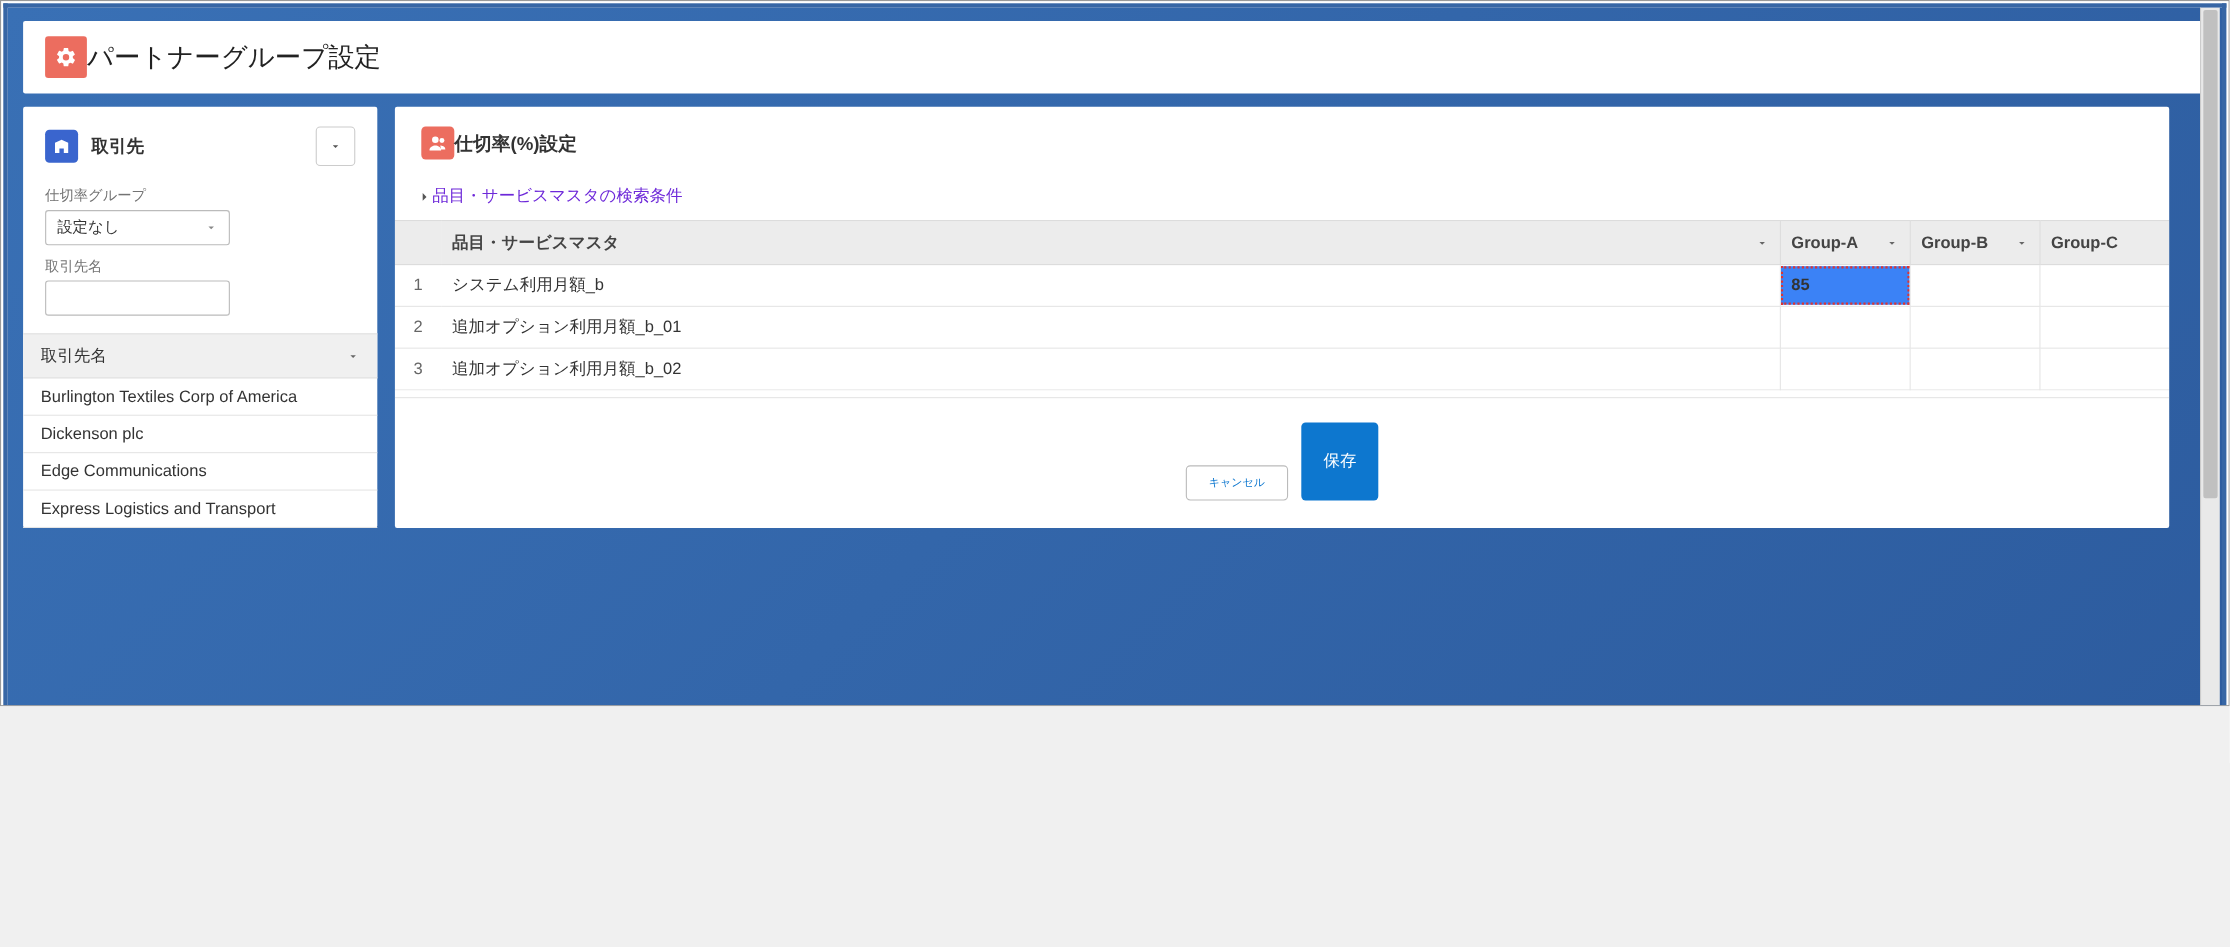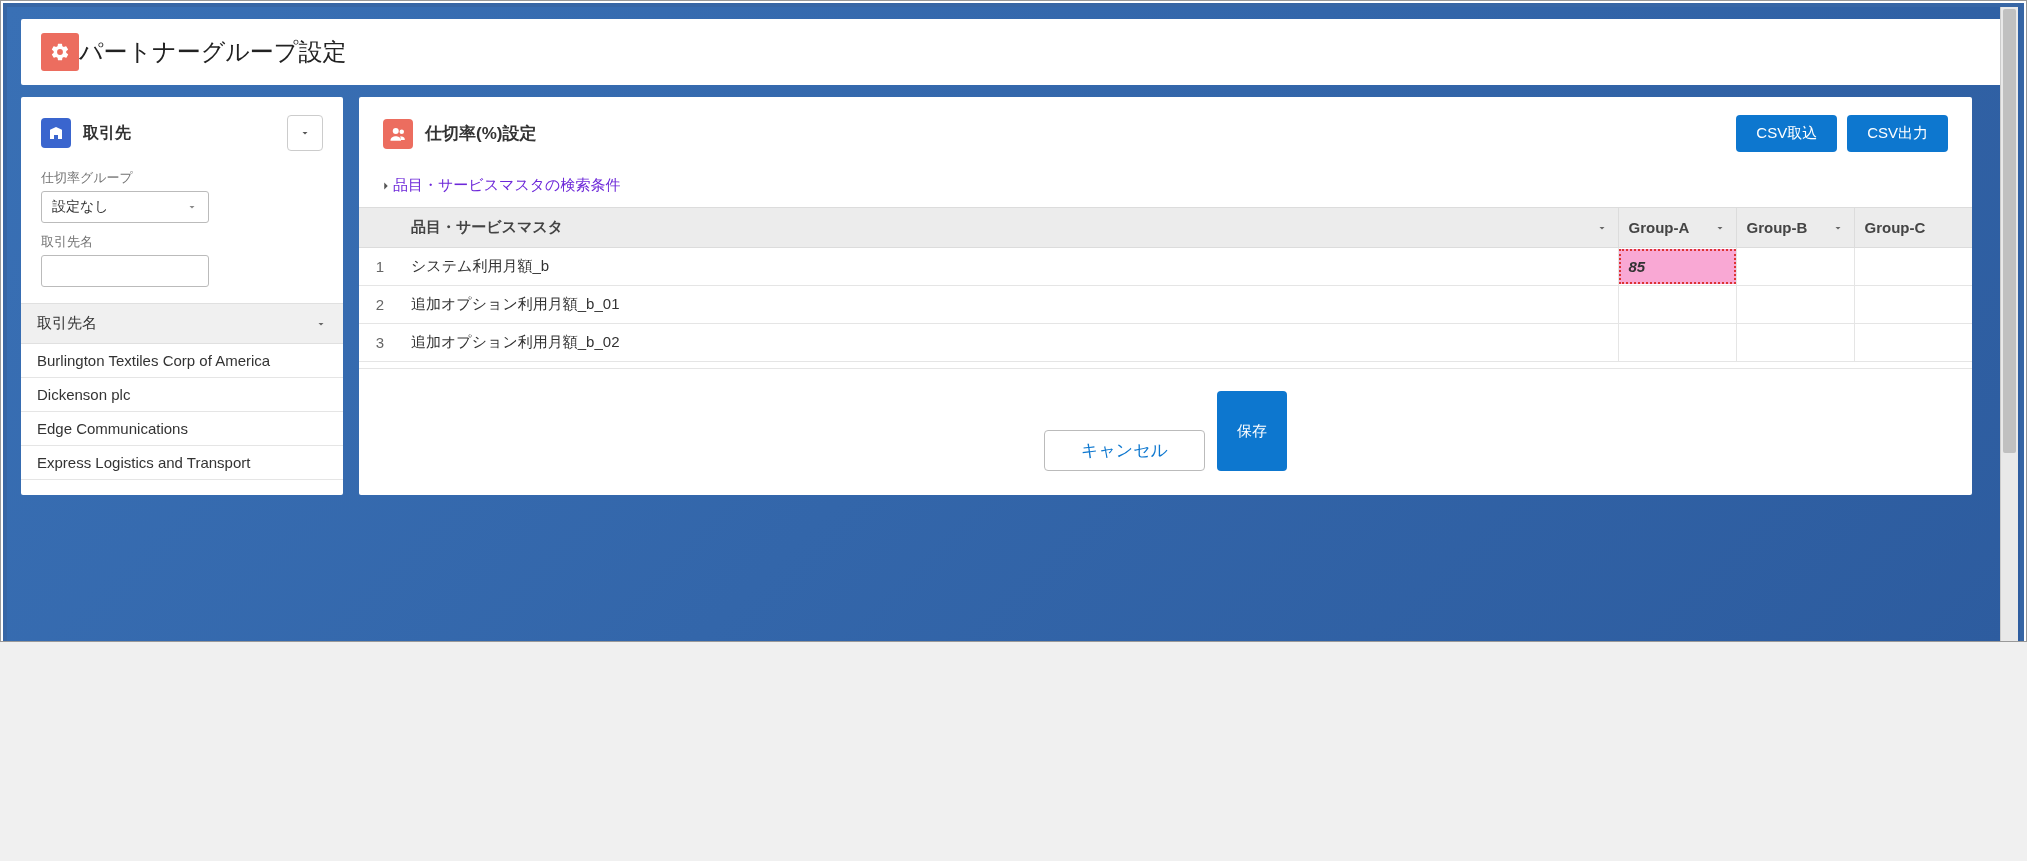--- a/index.html
+++ b/index.html
@@ -133,21 +133,21 @@
       border-radius: 2px;
       padding: 18px 0 18px 0;
       overflow: hidden;
     }
     .right-header {
       display: flex;
       align-items: center;
       justify-content: space-between;
       padding: 0 24px 18px 24px;
     }
-    .right-header-left { display: flex; align-items: center; gap: 12px; }
+    .right-header-left { display: flex; align-items: center; gap: 0; }
     .right-header .icon-box {
       width: 30px;
       height: 30px;
       background: #ec6d5f;
       border-radius: 4px;
       display: flex;
       align-items: center;
       justify-content: center;
     }
     .right-header .icon-box svg { fill: #fff; }
@@ -190,43 +190,42 @@
     .th-inner { display:flex; align-items:center; justify-content:space-between; gap:6px; }
     .grid-table td {
       padding: 9px 10px;
       border-bottom: 1px solid #e5e5e5;
       border-right: 1px solid #e5e5e5;
       font-size: 15px;
       color: #333;
     }
     .grid-table td.row-num { text-align: center; color: #666; border-right: none; }
     .cell-highlight {
-      background: #f9a8d4;
+      background: #3b82f6;
       border: 2px dotted #d33;
       padding: 7px 8px;
       font-weight: 700;
       color: #333;
-      font-style: italic;
     }
     .td-master { padding-left: 22px; }
     .footer-actions {
       display: flex;
       justify-content: center;
       gap: 12px;
       padding: 22px 0 6px 0;
       border-top: 1px solid #e5e5e5;
       margin-top: 6px;
     }
     .btn-secondary {
       background: #fff;
       color: #0d77cf;
       border: 1px solid #bbb;
       border-radius: 4px;
-      padding: 8px 36px;
-      font-size: 17px;
+      padding: 8px 20px;
+      font-size: 10px;
       cursor: pointer;
       margin-top: 39px;
     }
     .chev { width:12px; height:12px; }
     .scroll-pane {
       position: absolute;
       right: 2px;
       top: 0;
       bottom: 0;
       width: 18px;
@@ -309,24 +308,20 @@
           <div class="right-header-left">
             <div class="icon-box">
               <svg width="18" height="18" viewBox="0 0 24 24">
                   <circle cx="9" cy="8" r="4"></circle>
                   <circle cx="17" cy="9" r="3"></circle>
                   <path d="M2 20c0-3 4-5 7-5s7 2 7 5v1H2Z"></path>
                   <path d="M15 15c2 0 6 1 6 4v1h-5"></path>
                 </svg>
             </div>
             <span class="right-header-title">仕切率(%)設定</span>
-          </div>
-          <div class="btn-group">
-            <button class="btn-primary">CSV取込</button>
-            <button class="btn-primary">CSV出力</button>
           </div>
         </div>
 
         <div class="search-cond">
           <svg viewBox="0 0 24 24" width="14" height="14" fill="#555">
               <path d="M9 6l6 6-6 6z"></path>
             </svg>
           <span>品目・サービスマスタの検索条件</span>
         </div>
 

